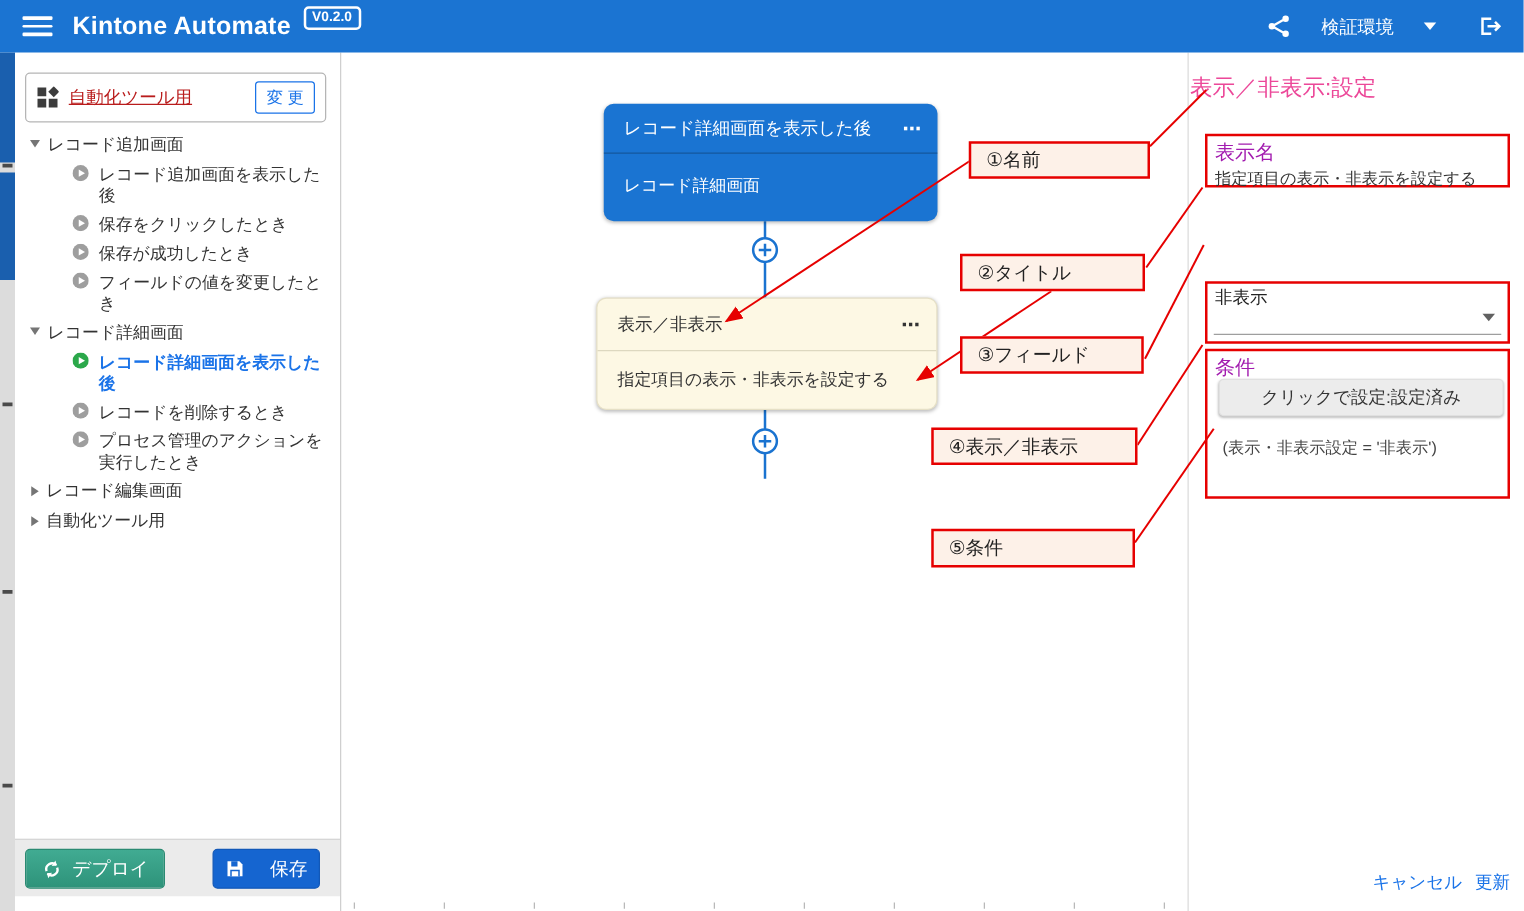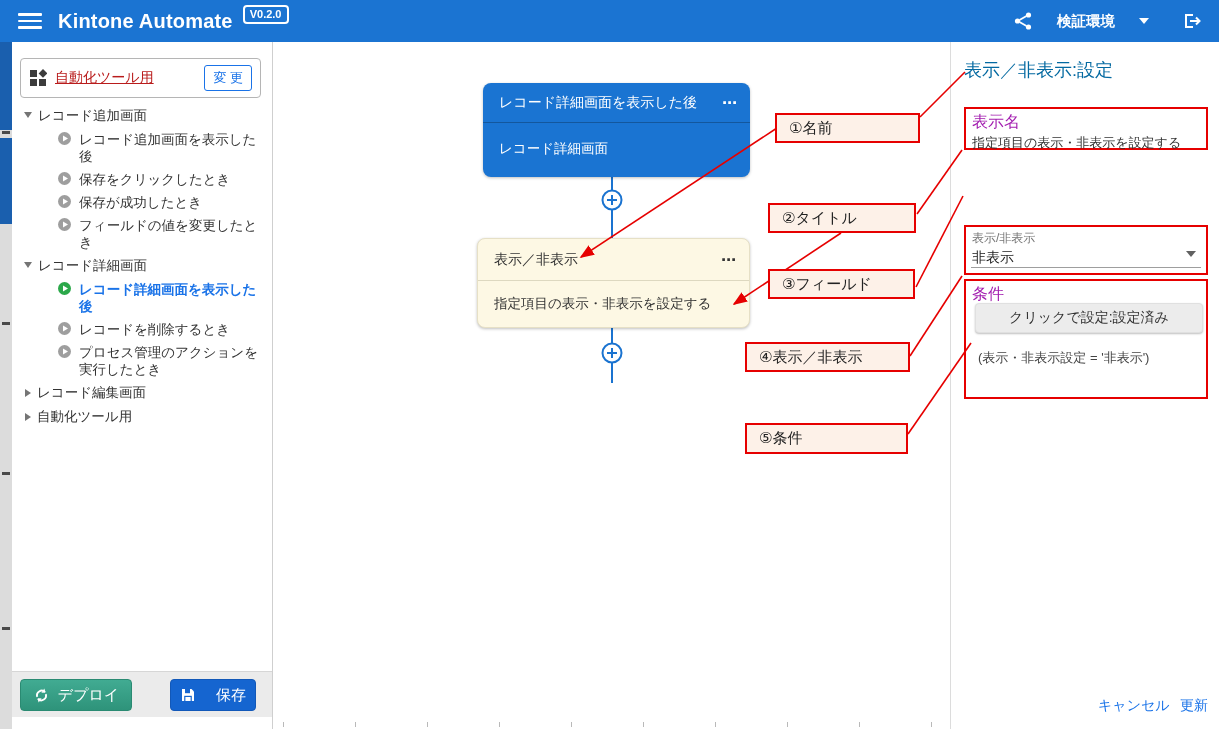--- a/index.html
+++ b/index.html
@@ -11,21 +11,21 @@
   }
   
   .hdr { position:absolute; left:0; top:0; width:1219px; height:42px;
          background:#1b74d2; display:flex; align-items:center; color:#fff; z-index:60; }
   .burger { width:24px; height:16px; margin-left:18px; display:flex; flex-direction:column;
             justify-content:space-between; cursor:pointer; }
   .burger span { display:block; height:2.6px; background:#fff; border-radius:1px; }
   .hdr-title { font-size:20px; font-weight:600; margin-left:16px; letter-spacing:.2px; }
   .ver-badge { margin-left:10px; transform:translateY(-7px); border:2px solid #fff;
                border-radius:4px; font-size:11px; font-weight:bold; padding:0 5px; line-height:15px; }
-  .hdr-right { margin-left:auto; display:flex; align-items:center; gap:24px; margin-right:16px;font-weight:bold; }
+  .hdr-right { margin-left:auto; display:flex; align-items:center; gap:24px; margin-right:16px; }
   .env-label { font-size:14.5px; }
   .caret-down-w { width:0; height:0; border-left:5px solid transparent; border-right:5px solid transparent;
                   border-top:6px solid #fff; }
   
   .strip { position:absolute; left:0; top:42px; width:12px; height:687px; background:#dcdcdc; }
   .strip .seg { position:absolute; left:0; width:12px; background:#1a5fae; }
   .strip .notch { position:absolute; left:2px; width:8px; height:3px; background:#4a4a4a; }
   
   .sidebar { position:absolute; left:12px; top:42px; width:261px; height:687px;
              background:#fff; border-right:1px solid #cfcfcf; z-index:5; }
@@ -70,21 +70,21 @@
   .nhead { display:flex; align-items:center; padding:0 12px 0 16px; font-size:14px; }
   .nbody { display:flex; align-items:center; padding:0 16px; font-size:13.5px; height:52px; }
   .node-menu { margin-left:auto; font-weight:bold; font-size:15px; cursor:pointer; letter-spacing:1px; }
   
   .overlay { position:absolute; left:0; top:0; z-index:40; pointer-events:none; }
   .ann-box { position:absolute; background:#fdf1e8; border:2px solid #e60000; z-index:41;
              display:flex; align-items:center; padding-left:12px; font-size:15px; color:#222; }
   
   .panel { position:absolute; left:950px; top:42px; width:269px; height:687px; background:#fff;
            border-left:1px solid #dcdcdc; z-index:5; }
-  .panel-title { position:absolute; left:13px; top:16px; font-size:18px; color:#0369a1; }
+  .panel-title { position:absolute; left:1px; top:16px; font-size:18px; color:#ec4899; }
   .pgroup { position:absolute; left:13px; width:244px; border:2px solid #e60000; background:#fff; }
   .pg-label-blue { font-size:16px; color:#a21caf; padding:3px 6px 0; }
   .pg-label-gray { font-size:12px; color:#757575; padding:3px 6px 0; }
   .pg-value { font-size:13px; color:#333; padding:1px 6px 0; }
   .g1 { top:65px;  height:43px; }
   .g2 { top:110px; height:70px; }
   .g3 { top:183px; height:50px; }
   .g4 { top:237px; height:120px; }
   .fld-input { position:absolute; left:6px; right:30px; top:22px; height:24px; border:none; outline:none;
                font-size:13px; background:transparent; }
@@ -309,21 +309,20 @@
   <div class="panel">
     <div class="panel-title">表示／非表示:設定</div>
 
     <div class="pgroup g1">
       <div class="pg-label-blue">表示名</div>
       <div class="pg-value">指定項目の表示・非表示を設定する</div>
     </div>
 
 
     <div class="pgroup g3">
-      <div class="pg-label-gray">表示/非表示</div>
       <div class="sel-value">非表示</div>
       <div class="sel-caret"></div>
       <div class="sel-underline"></div>
     </div>
 
     <div class="pgroup g4">
       <div class="pg-label-blue">条件</div>
       <button class="cond-btn">クリックで設定:設定済み</button>
       <div class="cond-expr">(表示・非表示設定 = '非表示')</div>
     </div>

